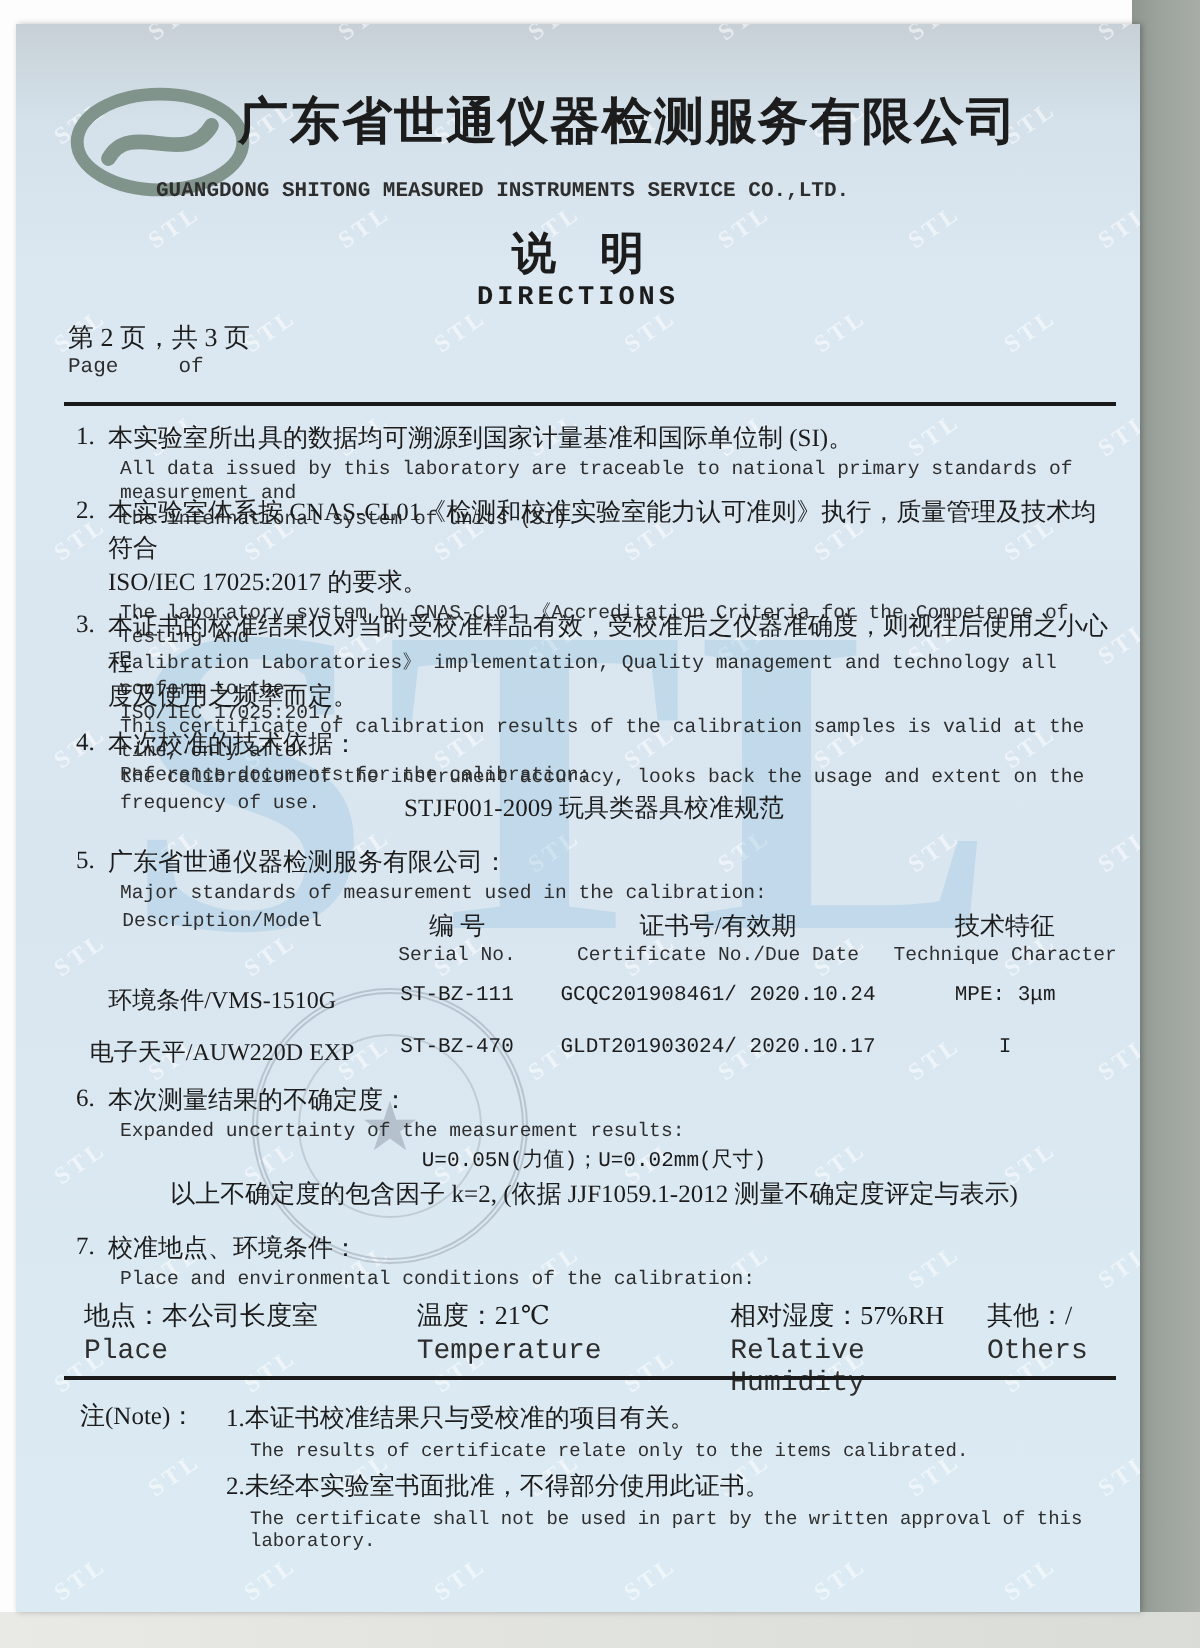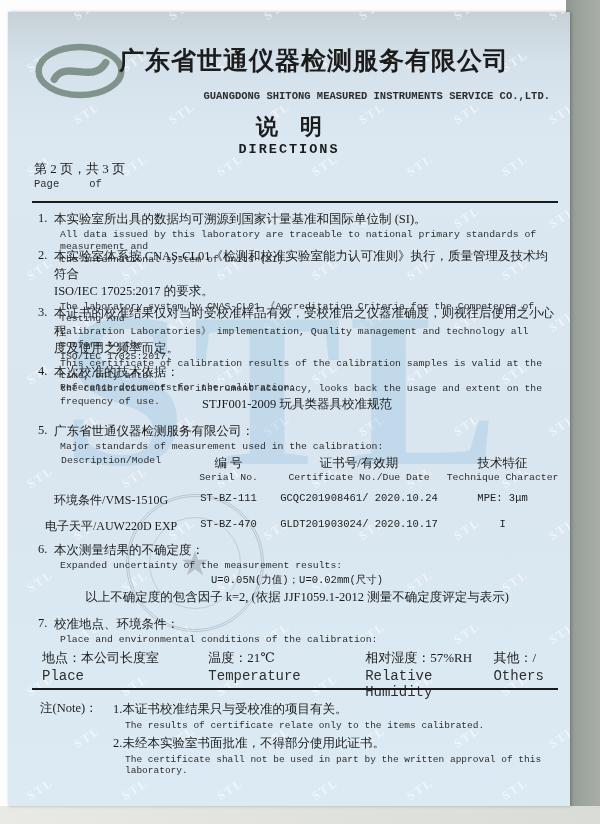--- a/index.html
+++ b/index.html
@@ -25,21 +25,21 @@
   .wm-big{position:absolute;left:58px;top:252px;font:bold 220px "Liberation Serif",serif;
     color:var(--watermark_big);opacity:.32;letter-spacing:6px;transform:scale(1.02,1.0);pointer-events:none;}
   .seal{position:absolute;left:118px;top:482px;width:138px;height:138px;border-radius:50%;
     border:3px double rgba(130,138,150,.38);pointer-events:none;display:flex;align-items:center;justify-content:center;}
   .seal-inner{width:92px;height:92px;border-radius:50%;border:1px solid rgba(130,138,150,.30);
     display:flex;align-items:center;justify-content:center;color:rgba(120,130,145,.38);font-size:34px;}
   
   .logo{position:absolute;left:26px;top:30px;}
   .company-cn{position:absolute;left:70px;right:20px;top:32px;text-align:center;
     font-size:25px;font-weight:700;letter-spacing:1px;}
-  .company-en{position:absolute;left:70px;right:20px;top:78px;text-align:right;
+  .company-en{position:absolute;left:70px;right:20px;top:78px;text-align:left;
     font-family:"Liberation Mono","DejaVu Sans Mono",monospace;font-size:10.5px;font-weight:700;color:var(--ink_en);}
   .title-cn{position:absolute;left:0;right:0;top:100px;text-align:center;font-size:22px;font-weight:700;}
   .title-en{position:absolute;left:0;right:0;top:130px;text-align:center;
     font-family:"Liberation Mono","DejaVu Sans Mono",monospace;font-size:13.5px;font-weight:700;letter-spacing:2px;}
   .cert-row{position:absolute;left:26px;right:18px;top:148px;display:flex;justify-content:space-between;}
   .cert-cn{font-size:13px;letter-spacing:1px;}
   .cert-val{font-family:"Liberation Mono","DejaVu Sans Mono",monospace;font-size:12.5px;letter-spacing:0;}
   .cert-en,.page-en{font-family:"Liberation Mono","DejaVu Sans Mono",monospace;font-size:10.5px;color:var(--ink_en);}
   .page-cn{font-size:13px;text-align:left;}
   .page-en .of{margin-left:30px;}

